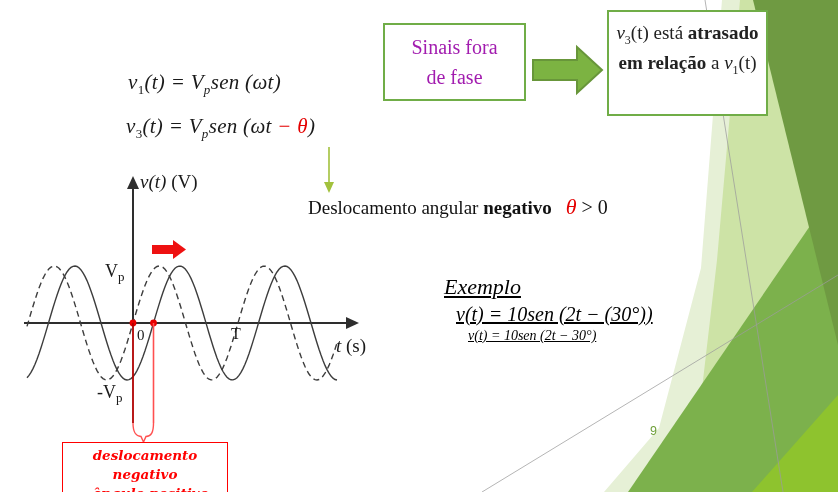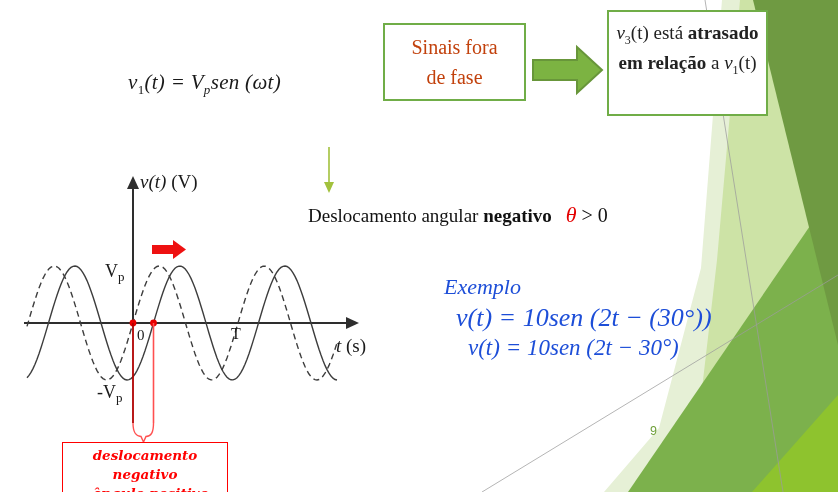--- a/index.html
+++ b/index.html
@@ -3,34 +3,34 @@
 <meta charset="utf-8">
 <style>
   html,body{margin:0;padding:0;background:#888;}
   #slide{position:relative;width:838px;height:492px;background:#ffffff;overflow:hidden;
          font-family:"Liberation Serif","DejaVu Serif",serif;color:#1a1a1a;}
   .abs{position:absolute;}
   .math{font-style:italic;font-size:21px;letter-spacing:.3px;white-space:nowrap;}
   .math sub{font-size:13px;font-style:normal;}
   .math sub.it{font-style:italic;}
   .red{color:#e40000;}
-  .gbox{border:2.5px solid #70ad47;background:#ffffff;text-align:center;color:#c2410c;box-sizing:border-box;}
+  .gbox{border:2.5px solid #70ad47;background:#ffffff;text-align:center;color:#a21caf;box-sizing:border-box;}
   #srcbox{left:383px;top:23px;width:143px;height:78px;font-size:20px;line-height:1.5;padding-top:7px;}
   #resbox{left:607px;top:10px;width:161px;height:106px;font-size:19px;line-height:1.5;padding:7px 2px 0 2px;color:#222;}
   #resbox .b{font-weight:bold;}
   #resbox .it{font-style:italic;}
   #resbox sub{font-size:12px;}
-  #note{left:308px;top:202px;font-size:19px;white-space:nowrap;color:#111;}
+  #note{left:308px;top:194px;font-size:19px;white-space:nowrap;color:#111;}
   #note b{font-weight:bold;}
   #note .theta{font-style:italic;font-size:22px;margin-left:14px;}
   #note .tail{font-size:20px;}
-  #example{left:430px;top:274px;font-style:italic;color:#1d4ed8;white-space:nowrap;}
+  #example{left:430px;top:274px;font-style:italic;color:#000000;white-space:nowrap;text-decoration:underline;}
   #example .t{font-size:22px;margin-left:14px;}
-  #example .l1{font-size:26px;margin-left:26px;margin-top:3px;}
-  #example .l2{font-size:23px;margin-left:38px;margin-top:2px;}
+  #example .l1{font-size:20px;margin-left:26px;margin-top:3px;}
+  #example .l2{font-size:14px;margin-left:38px;margin-top:2px;}
   #redbox{left:62px;top:442px;width:166px;border:1.6px solid #ff0000;background:#fff;
           text-align:center;color:#ff0000;font-weight:bold;font-style:italic;
           font-size:13.5px;line-height:1.4;padding:3px 0;box-sizing:border-box;
           font-family:"DejaVu Serif",serif;}
   #pagenum{left:650px;top:424px;font-size:12.5px;color:#6fa03a;font-family:"Liberation Sans",sans-serif;}
   svg{display:block;}
   text{font-family:"Liberation Serif","DejaVu Serif",serif;fill:#1a1a1a;}
 </style>
 </head>
 <body>
@@ -42,20 +42,21 @@
     <polygon points="740,0 838,0 838,492 690,492 717,260" fill="#cde3a6"></polygon>
     <polygon points="838,185 838,492 628,492" fill="#7cb14c"></polygon>
     <polygon points="753,0 838,0 838,345" fill="#6f9a42"></polygon>
     <polygon points="838,395 838,492 752,492" fill="#8ec32e"></polygon>
     <line x1="705" y1="0" x2="783" y2="492" stroke="#9c9c9c" stroke-width="1" opacity="0.75"></line>
     <line x1="838" y1="275" x2="482" y2="492" stroke="#9c9c9c" stroke-width="1" opacity="0.75"></line>
   </svg>
 
   <div class="abs math" style="left:128px;top:70px;text-align:right;"><span>v</span><sub>1</sub><span>(t) =  V</span><sub class="it">p</sub><span>sen (ωt)</span></div>
 
+  <div class="abs math" style="left:126px;top:114px;"><span>v</span><sub>3</sub><span>(t) =  V</span><sub class="it">p</sub><span>sen (ωt </span><span class="red">− θ</span><span>)</span></div>
 
   <div class="abs gbox" id="srcbox">
     <div>Sinais fora</div>
     <div>de fase</div>
   </div>
 
   <svg class="abs" style="left:531px;top:41px;" width="74" height="58" viewBox="0 0 74 58">
     <polygon points="2,19 46,19 46,6 71,29 46,52 46,39 2,39" fill="#7cb342" stroke="#68963a" stroke-width="2"></polygon>
   </svg>
 

